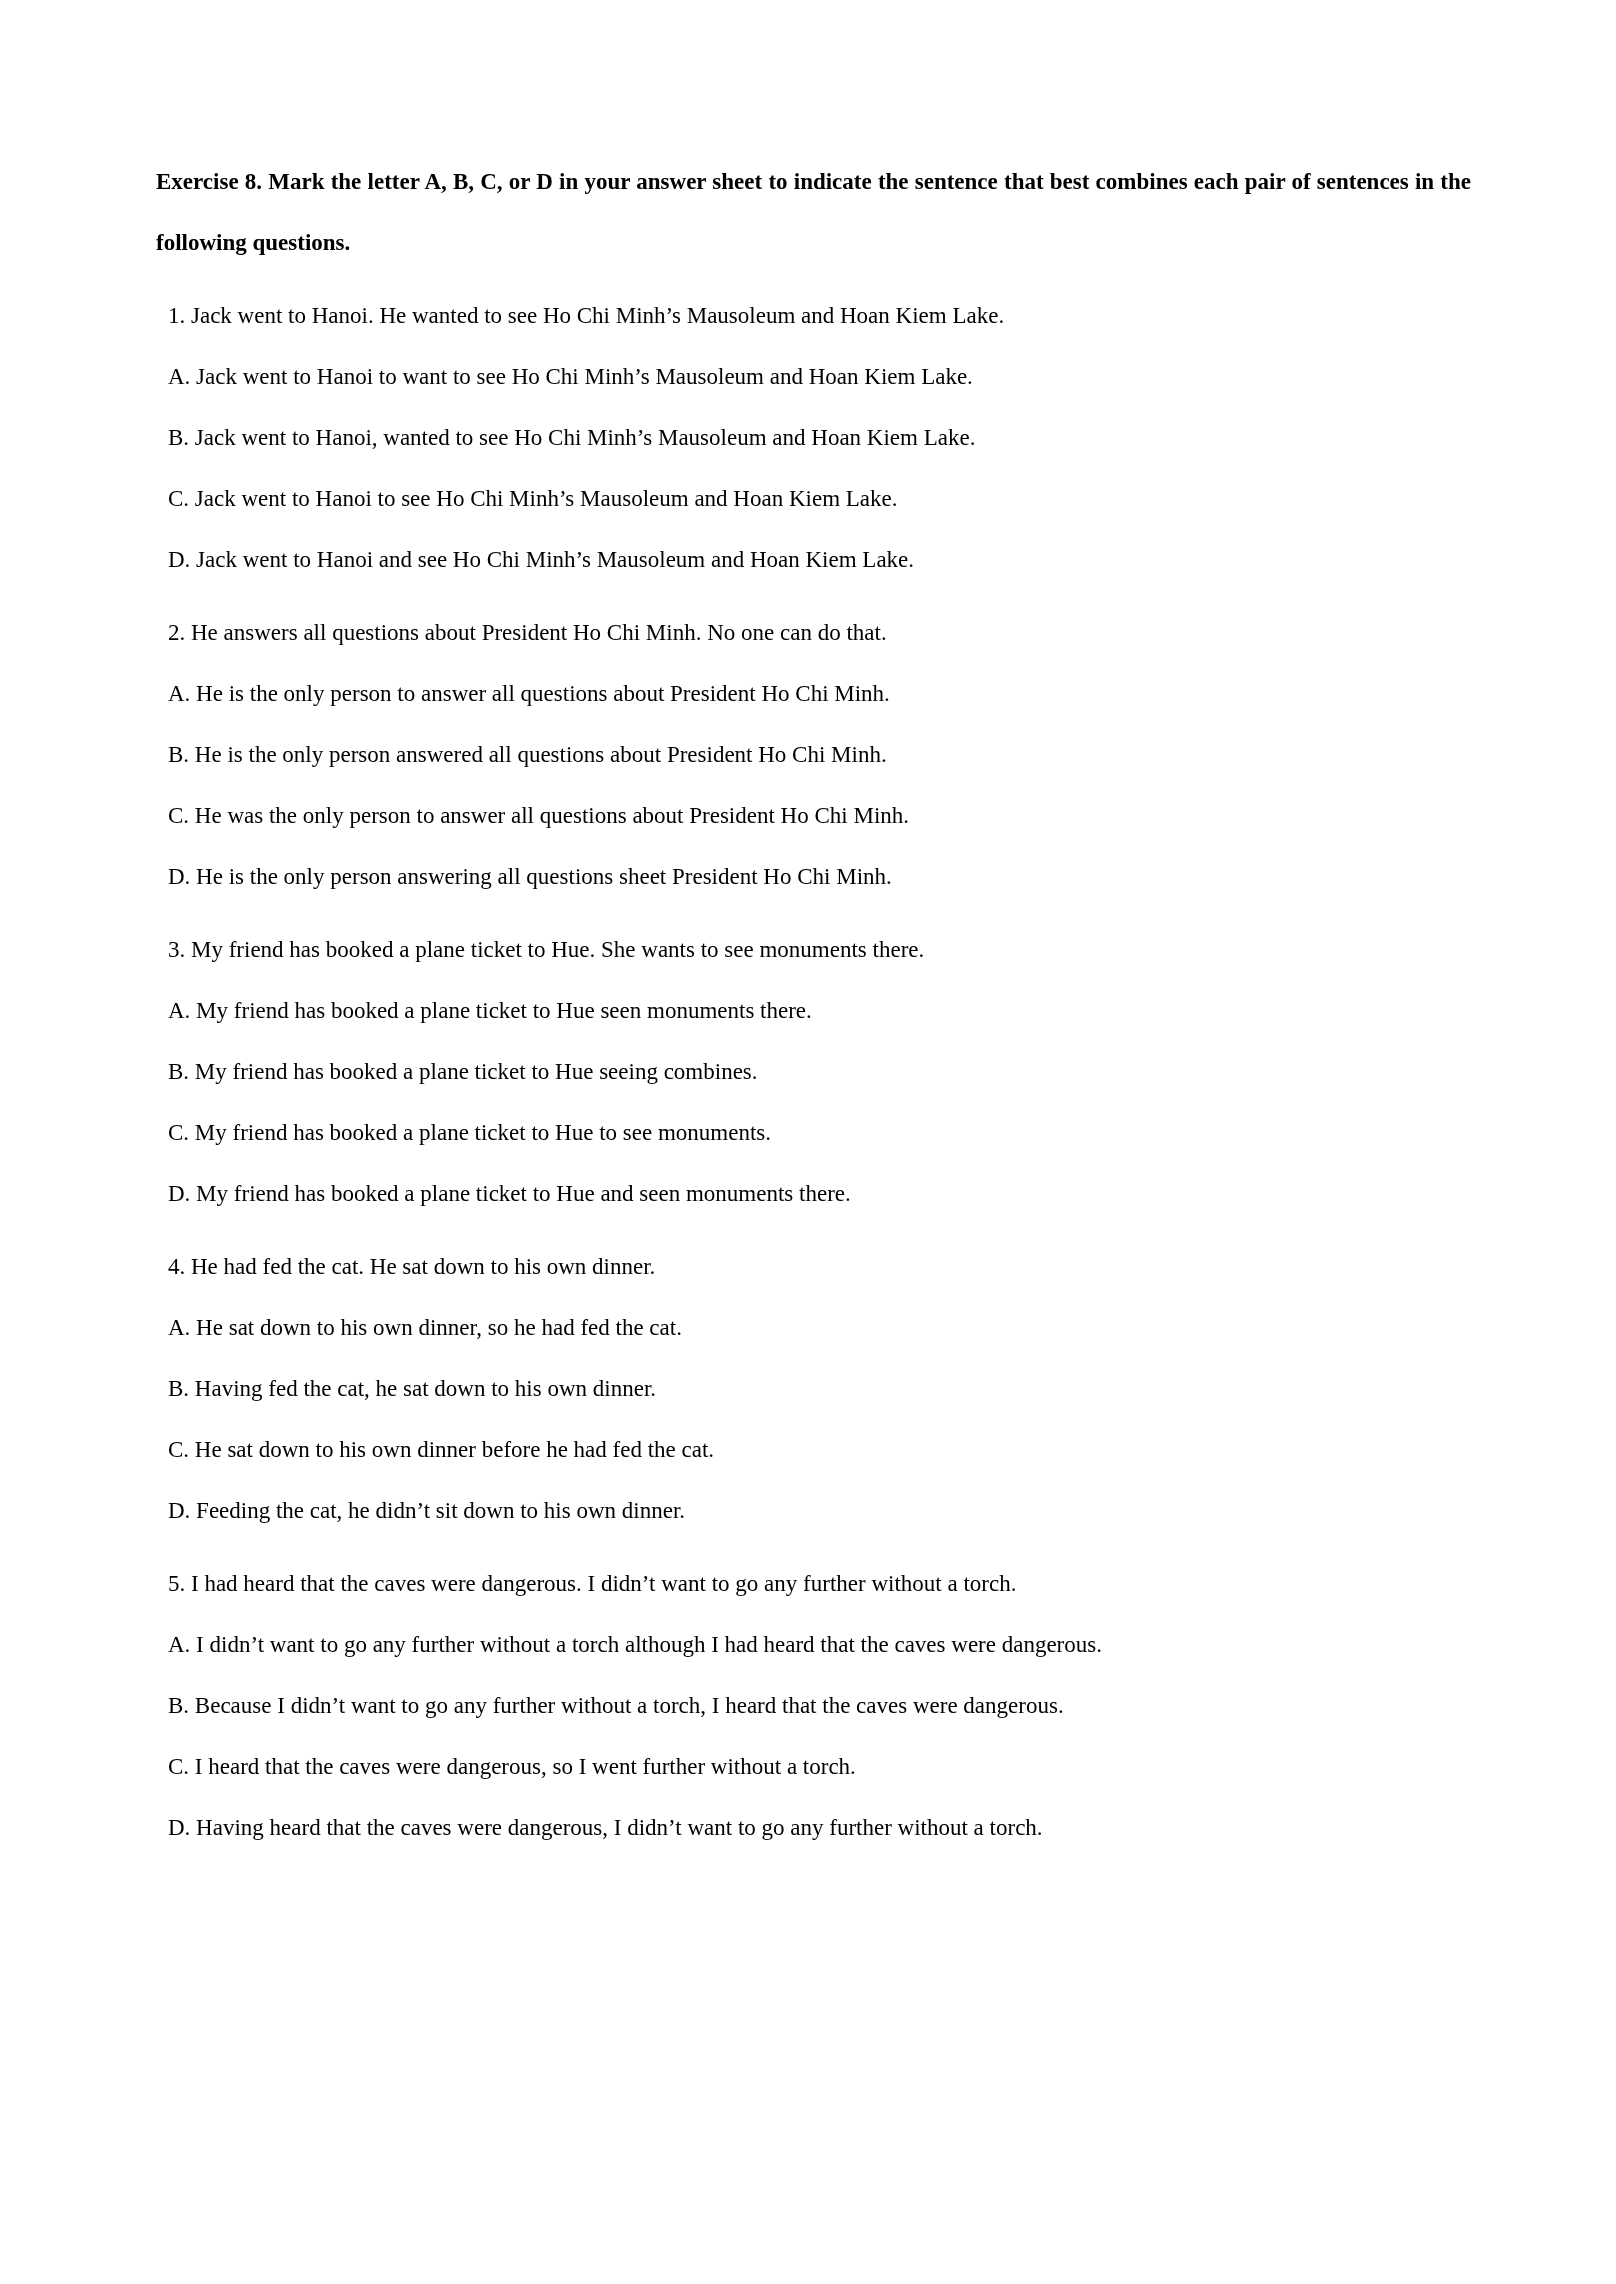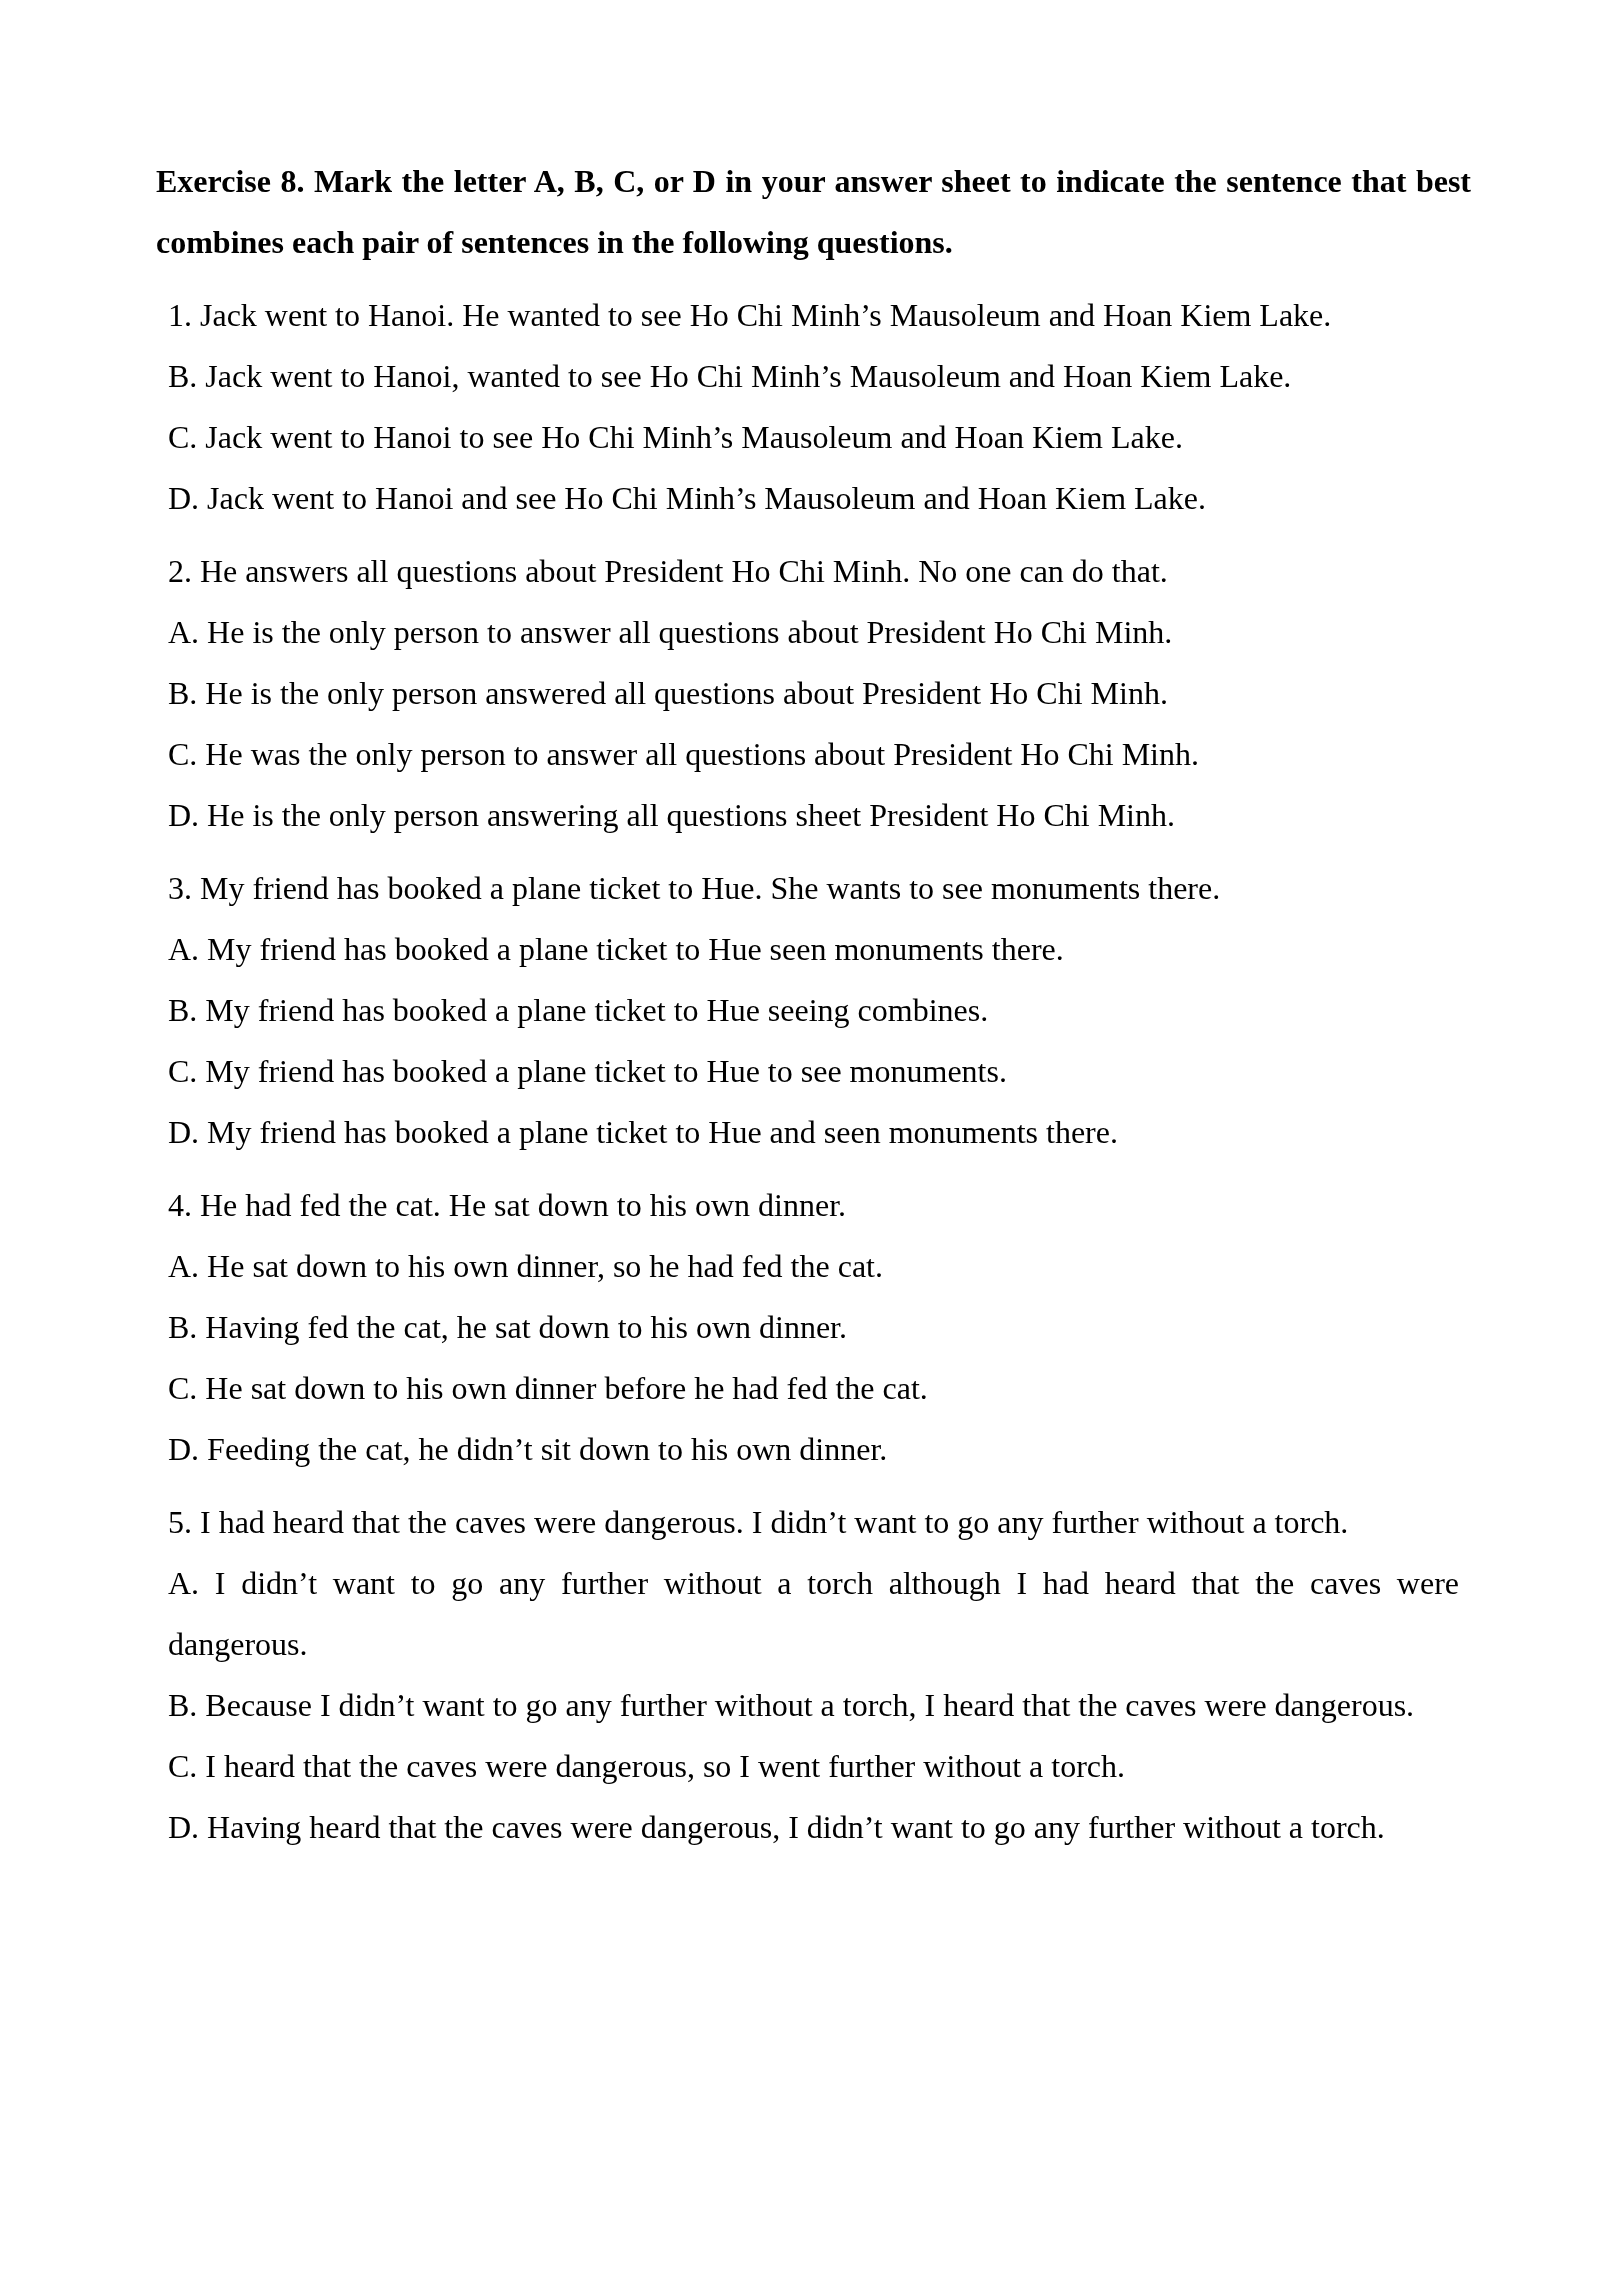--- a/index.html
+++ b/index.html
@@ -3,36 +3,37 @@
   <meta charset="utf-8">
   <style>
     html, body { margin: 0; padding: 0; background: #ffffff; }
     body { width: 1616px; height: 2284px; position: relative; overflow: hidden; }
     .page {
       position: absolute;
       left: 156px;
       top: 151px;
       width: 1315px;
       font-family: "Liberation Serif", "DejaVu Serif", serif;
-      font-size: 32px;
+      font-size: 23px;
       line-height: 61px;
       color: #000000;
     }
     .heading { font-weight: bold; text-align: justify; text-align-last: left; margin: 0; }
     .line { margin: 0; text-align: justify; text-align-last: left; }
     .question { margin: 12px; }
   </style>
 </head>
 <body>
 
 <div class="page">
   <p class="heading">Exercise 8. Mark the letter A, B, C, or D in your answer sheet to indicate the sentence that best combines each pair of sentences in the following questions.</p>
 
   <div class="question">
     <p class="line">1. Jack went to Hanoi. He wanted to see Ho Chi Minh’s Mausoleum and Hoan Kiem Lake.</p>
+    <p class="line">A. Jack went to Hanoi to want to see Ho Chi Minh’s Mausoleum and Hoan Kiem Lake.</p>
     <p class="line">B. Jack went to Hanoi, wanted to see Ho Chi Minh’s Mausoleum and Hoan Kiem Lake.</p>
     <p class="line">C. Jack went to Hanoi to see Ho Chi Minh’s Mausoleum and Hoan Kiem Lake.</p>
     <p class="line">D. Jack went to Hanoi and see Ho Chi Minh’s Mausoleum and Hoan Kiem Lake.</p>
   </div>
 
   <div class="question">
     <p class="line">2. He answers all questions about President Ho Chi Minh. No one can do that.</p>
     <p class="line">A. He is the only person to answer all questions about President Ho Chi Minh.</p>
     <p class="line">B. He is the only person answered all questions about President Ho Chi Minh.</p>
     <p class="line">C. He was the only person to answer all questions about President Ho Chi Minh.</p>

